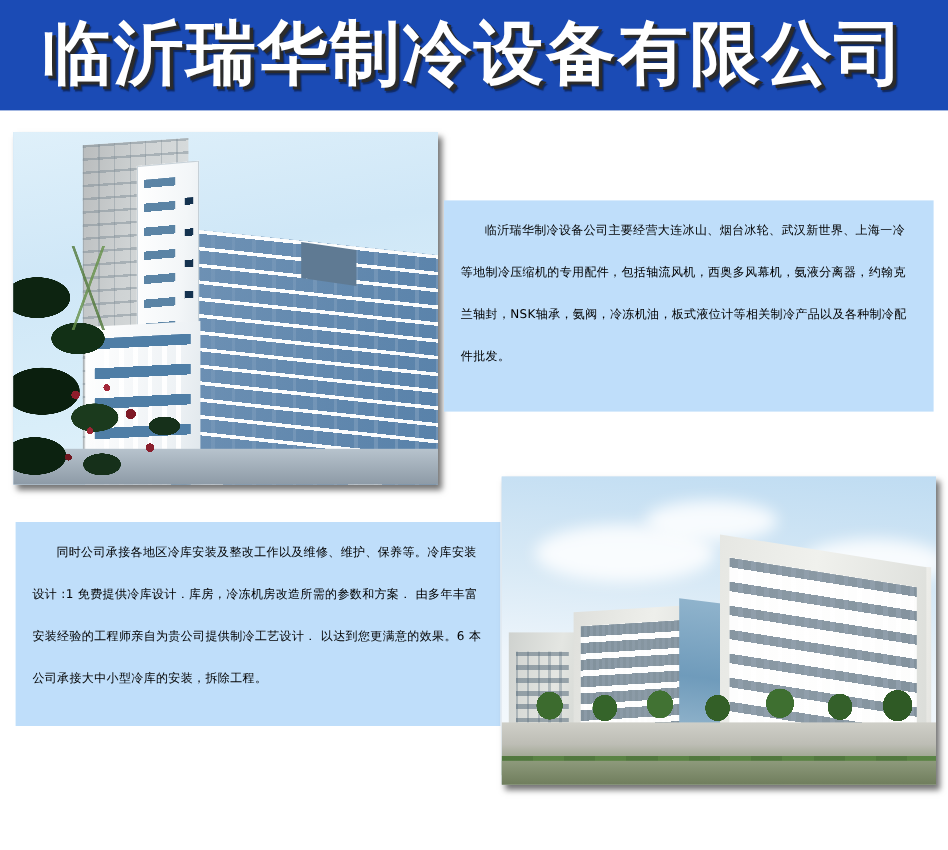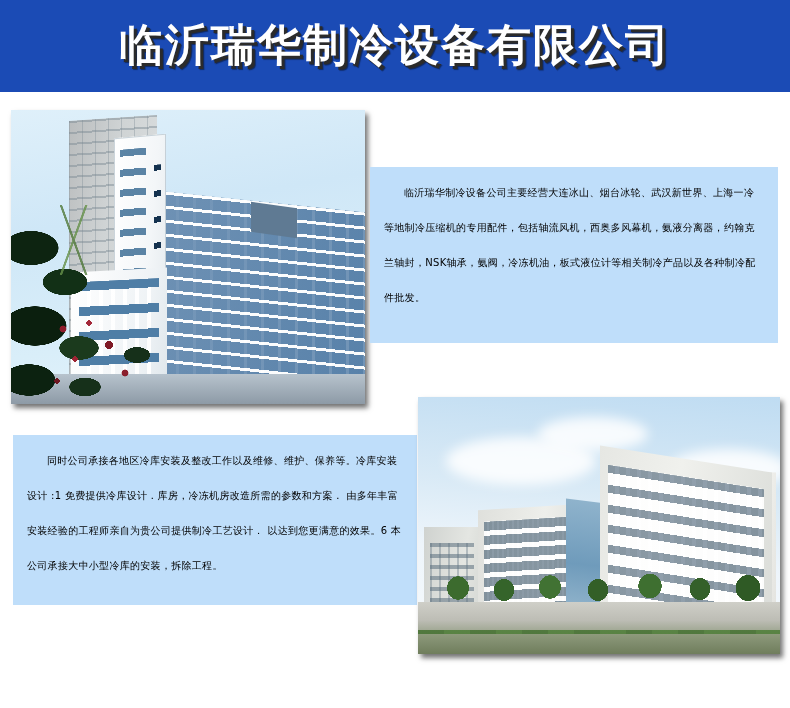--- a/index.html
+++ b/index.html
@@ -27,21 +27,21 @@
   .header-title {
     position: absolute;
     left: 0;
     top: 0;
     width: 790px;
     height: 90px;
     display: flex;
     align-items: center;
     justify-content: center;
     color: #ffffff;
-    font-size: 44px;
+    font-size: 58px;
     font-weight: bold;
     letter-spacing: 2px;
     text-shadow: 3px 3px 0 #2b2b2b, 4px 4px 1px rgba(0,0,0,0.45);
     white-space: nowrap;
   }
 
   
   .photo {
     position: absolute;
     overflow: hidden;

